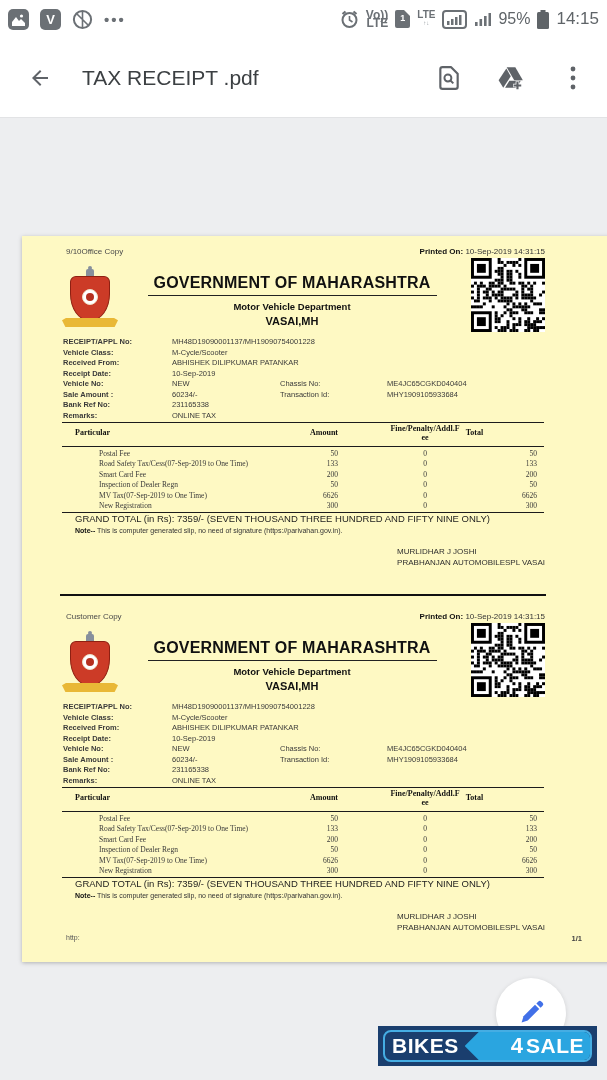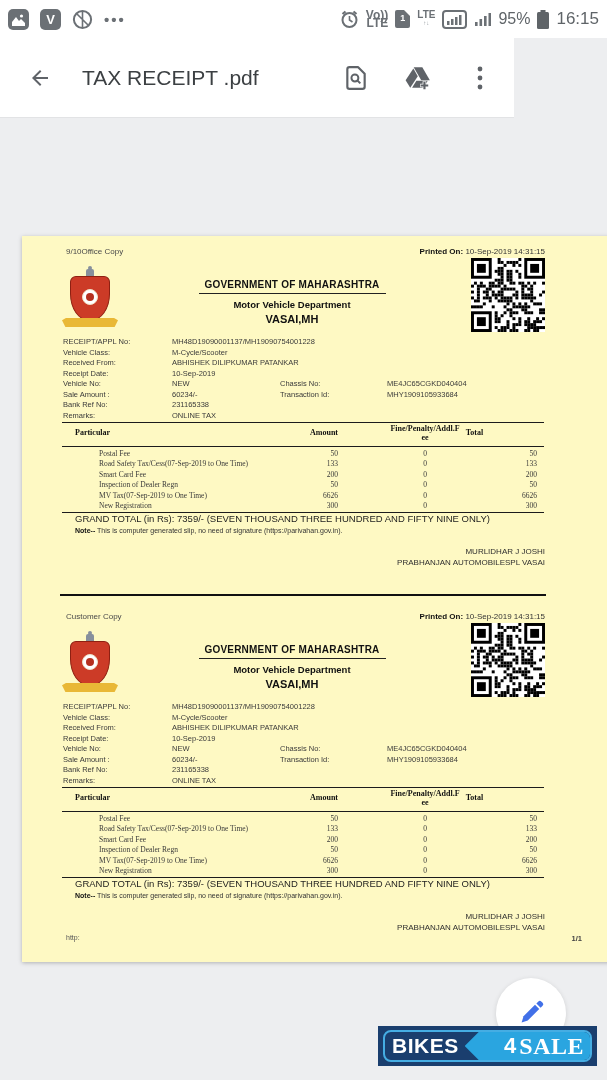--- a/index.html
+++ b/index.html
@@ -14,21 +14,21 @@
   .sb-sq { width:21px; height:21px; background:#6b7075; border-radius:5px; display:flex;
            align-items:center; justify-content:center; color:#fff; font-weight:bold; font-size:13px; }
   .sb-dots { color:#6b7075; font-size:15px; font-weight:bold; letter-spacing:2px; }
   .volte { font-size:12px; line-height:8px; font-weight:bold; color:#6b7075; text-align:right; }
   .lte-wrap { font-size:10px; line-height:9px; font-weight:bold; color:#6b7075; text-align:center; }
   .lte-arrows { font-size:6px; color:#9aa0a5; letter-spacing:0; }
   .sb-pct { font-size:16px; color:#5f6468; }
   .sb-time { font-size:17px; color:#5f6468; }
 
   
-  .toolbar { position:absolute; left:0; top:38px; width:514px; height:80px; background:#fff;
+  .toolbar { position:absolute; left:0; top:38px; width:607px; height:80px; background:#fff;
              border-bottom:1px solid #e2e3e5; display:flex; align-items:center; }
   .tb-back { width:48px; height:48px; margin-left:16px; display:flex; align-items:center;
              justify-content:center; cursor:pointer; }
   .tb-title { font-size:21px; color:#3c4043; margin-left:18px; flex:1;
               white-space:nowrap; overflow:hidden; }
   .tb-actions { display:flex; align-items:center; gap:22px; margin-right:14px; }
   .tb-btn { width:40px; height:40px; display:flex; align-items:center; justify-content:center; }
 
   
   .docarea { position:absolute; left:0; top:118px; width:607px; height:962px; background:#edeef0; }
@@ -52,28 +52,28 @@
             border:1px solid #8e2012; border-radius:6px 6px 48% 48% / 6px 6px 60% 60%; }
   .badge { position:absolute; left:11px; top:12px; width:16px; height:16px; border-radius:50%;
            background:#fff; border:1px solid #f0e2c8; }
   .badge:after { content:""; position:absolute; left:3px; top:3px; width:8px; height:8px;
                  border-radius:50%; background:#b5301f; }
   .ribbon { position:absolute; left:-4px; top:49px; width:56px; height:9px; background:#e9b836;
             clip-path:polygon(0 25%, 7% 0, 93% 0, 100% 25%, 94% 100%, 6% 100%);
             border-radius:2px; }
 
   .r-head { position:absolute; left:70px; top:27px; width:400px; text-align:center; color:#111; }
-  .gov { display:inline-block; font-size:10px; font-weight:bold; letter-spacing:.2px;
+  .gov { display:inline-block; font-size:16px; font-weight:bold; letter-spacing:.2px;
          border-bottom:1.5px solid #222; padding:0 6px 3px; }
   .dept { font-size:9.5px; font-weight:bold; margin-top:5px; }
   .office { font-size:11px; font-weight:bold; margin-top:3px; }
 
   .fields { position:absolute; left:41px; top:90px; right:40px; }
   .frow { position:relative; height:10.5px; font-size:7.5px; white-space:nowrap; }
-  .frow .fl  { position:absolute; left:0; }
+  .frow .fl  { position:absolute; left:0;font-weight:bold; }
   .frow .fv  { position:absolute; left:109px; }
   .frow .fl2 { position:absolute; left:217px; }
   .frow .fv2 { position:absolute; left:324px; }
 
   .rtable { position:absolute; left:40px; top:175px; width:482px;
             border-top:1.5px solid #1c1c1c;font-family:Liberation Serif, serif; }
   .thead { position:relative; height:24px; border-bottom:1.5px solid #1c1c1c;
            font-size:8px; font-weight:bold; color:#111; }
   .thead .hc { position:absolute; top:5px; }
   .h1 { left:13px; } 
@@ -85,21 +85,21 @@
   .trow .tc { position:absolute; white-space:nowrap; }
   .trow .c1 { left:13px;padding-left:24px; }
   .trow .c2 { left:146px; width:130px; text-align:right; }
   .trow .c3 { left:300px; width:126px; text-align:center; }
   .trow .c4 { left:350px; width:125px; text-align:right; }
 
   .grand { position:absolute; left:53px; top:266px; font-size:9.5px; color:#1d1d1d; white-space:nowrap; }
   .note  { position:absolute; left:53px; top:280px; font-size:7px; color:#333; white-space:nowrap; }
   .note b { color:#111; }
   .sig { position:absolute; right:40px; top:299px; font-size:8px; color:#2e2e2e;
-         text-align:right; line-height:11px; white-space:nowrap; }
+         text-align:left; line-height:11px; white-space:nowrap; }
 
   .divider { position:absolute; left:38px; top:358px; width:486px; height:0;
              border-top:2px solid #111; }
 
   .pg-footer-l { position:absolute; left:44px; top:698px; font-size:7px; color:#555; }
   .pg-footer-r { position:absolute; right:40px; top:698px; font-size:7.5px; color:#444;font-weight:bold; }
 
   
   .fab { position:absolute; left:496px; top:978px; width:70px; height:70px; border-radius:50%;
          background:#fff; box-shadow:0 1px 5px rgba(0,0,0,.12); z-index:5;
@@ -108,21 +108,21 @@
           z-index:6; display:flex; align-items:center; padding:4px 5px; }
   .logo-inner { flex:1; height:32px; border:2px solid #45ade3; border-radius:8px; display:flex;
                 align-items:stretch; overflow:hidden; background:#1a3e6e; }
   .logo-bikes { display:flex; align-items:center; padding:0 8px 0 7px; color:#fff;
                 font-weight:bold; font-size:21px; letter-spacing:.5px; }
   .logo-right { position:relative; flex:1; background:#2aa5e0; margin-left:-2px;
                 clip-path:polygon(0 50%, 14px 0, 100% 0, 100% 100%, 14px 100%);
                 display:flex; align-items:center; justify-content:flex-end;
                 padding:0 6px 0 16px; color:#fff; font-weight:bold; }
   .logo-four { font-size:22px; margin-right:3px; }
-  .logo-sale { font-size:24px; letter-spacing:.5px;font-family:Liberation Serif, serif; }
+  .logo-sale { font-size:21px; letter-spacing:.5px; }
 
   svg { display:block; }
 </style>
 </head>
 <body>
 
 <div class="statusbar">
   <div class="sb-left">
     <span class="sb-sq">
       <svg width="13" height="13" viewBox="0 0 13 13">
@@ -178,21 +178,21 @@
           <rect x="14.5" y="2" width="2.6" height="13" fill="#6b7075"></rect>
         </svg>
     </span>
     <span class="sb-pct">95%</span>
     <span>
       <svg width="12" height="19" viewBox="0 0 12 19">
           <rect x="3.5" y="0" width="5" height="2.5" fill="#5f6468"></rect>
           <rect x="0" y="2" width="12" height="17" rx="1.5" fill="#5f6468"></rect>
         </svg>
     </span>
-    <span class="sb-time">16:15</span>
+    <span class="sb-time">14:15</span>
   </div>
 </div>
 
 <div class="toolbar">
   <div class="tb-back">
     <svg width="24" height="24" viewBox="0 0 24 24">
         <path d="M20 11 H7.8 L13.4 5.4 L12 4 L4 12 L12 20 L13.4 18.6 L7.8 13 H20 Z" fill="#5f6368"></path>
       </svg>
   </div>
   <div class="tb-title">TAX RECEIPT .pdf</div>

